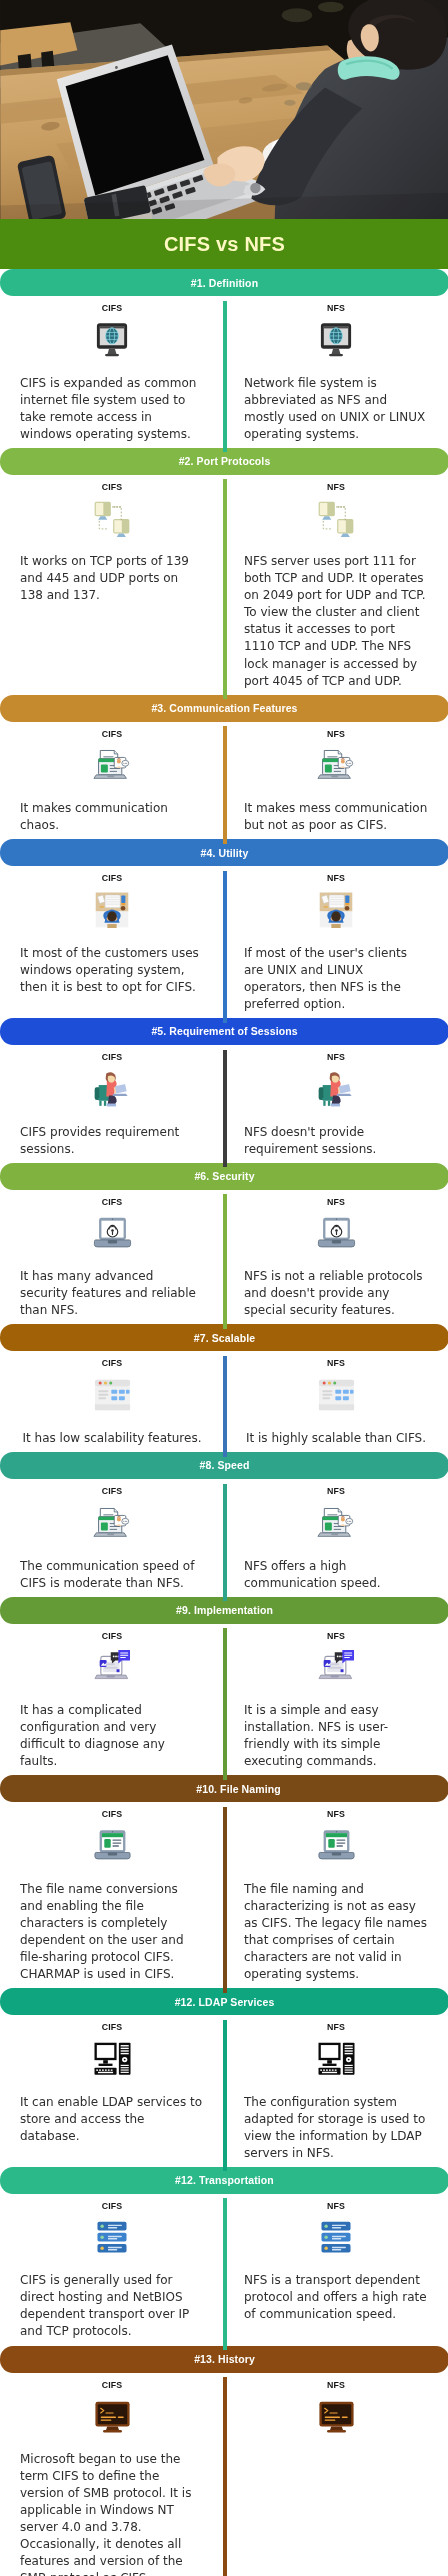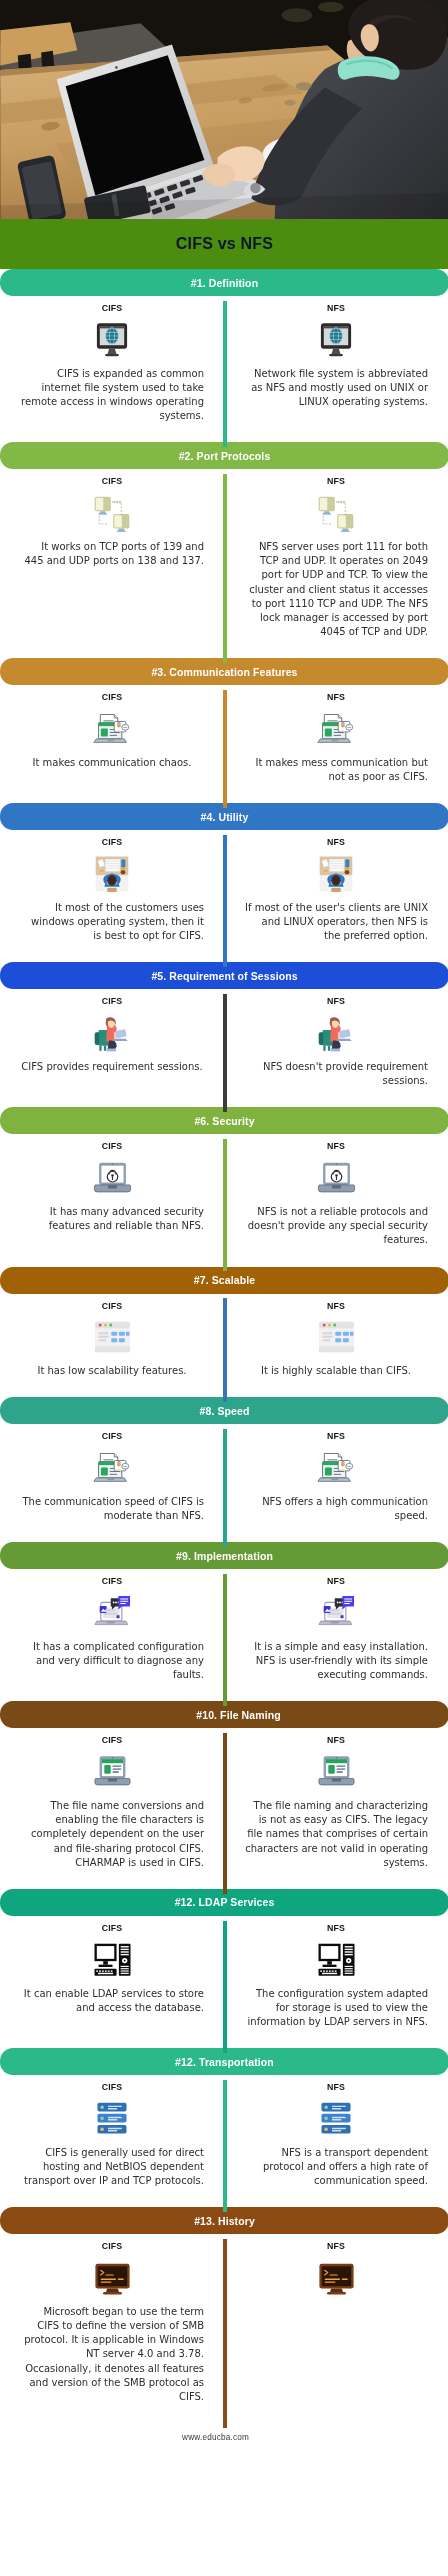--- a/index.html
+++ b/index.html
@@ -24,22 +24,22 @@
   
   .title-band {
     width: 449px;
     height: 50px;
     background: #4c8c0e;
     display: flex;
     align-items: center;
     justify-content: center;
   }
   .title-band h1 {
-    color: #0f172a;
-    font-size: 16px;
+    color: #fef9c3;
+    font-size: 20px;
     font-weight: bold;
     letter-spacing: 0.2px;
     font-family: "Liberation Sans", sans-serif;
   }
 
   
   .sec-head {
     width: 449px;
     height: 27px;
     display: flex;
@@ -53,21 +53,21 @@
     font-weight: bold;
     letter-spacing: 0.1px;
   }
 
   
   .cmp {
     position: relative;
     width: 449px;
     background: #ffffff;
     display: flex;
-    padding: 7px 0 19px 0;
+    padding: 7px 0 5px 0;
   }
   .cmp-col {
     width: 224px;
     display: flex;
     flex-direction: column;
     align-items: center;
     padding: 0 20px;
   }
   .cmp-col .lbl {
     font-size: 8.8px;
@@ -78,25 +78,26 @@
   }
   .icon-wrap {
     height: 43px;
     display: flex;
     align-items: center;
     justify-content: center;
     margin-bottom: 5.3px;
   }
   .icon-wrap svg { display: block; }
   .cmp-col .desc {
-    font-size: 10px;
+    font-size: 12px;
     line-height: 1.42;
     color: #2e2e2e;
-    text-align: right;
+    text-align: left;
     font-family: "DejaVu Sans", sans-serif;
+    margin-top: 8px;
   }
 
   
   .divider {
     position: absolute;
     left: 223px;
     top: 4.7px;
     bottom: -4.7px;
     width: 4.1px;
   }

